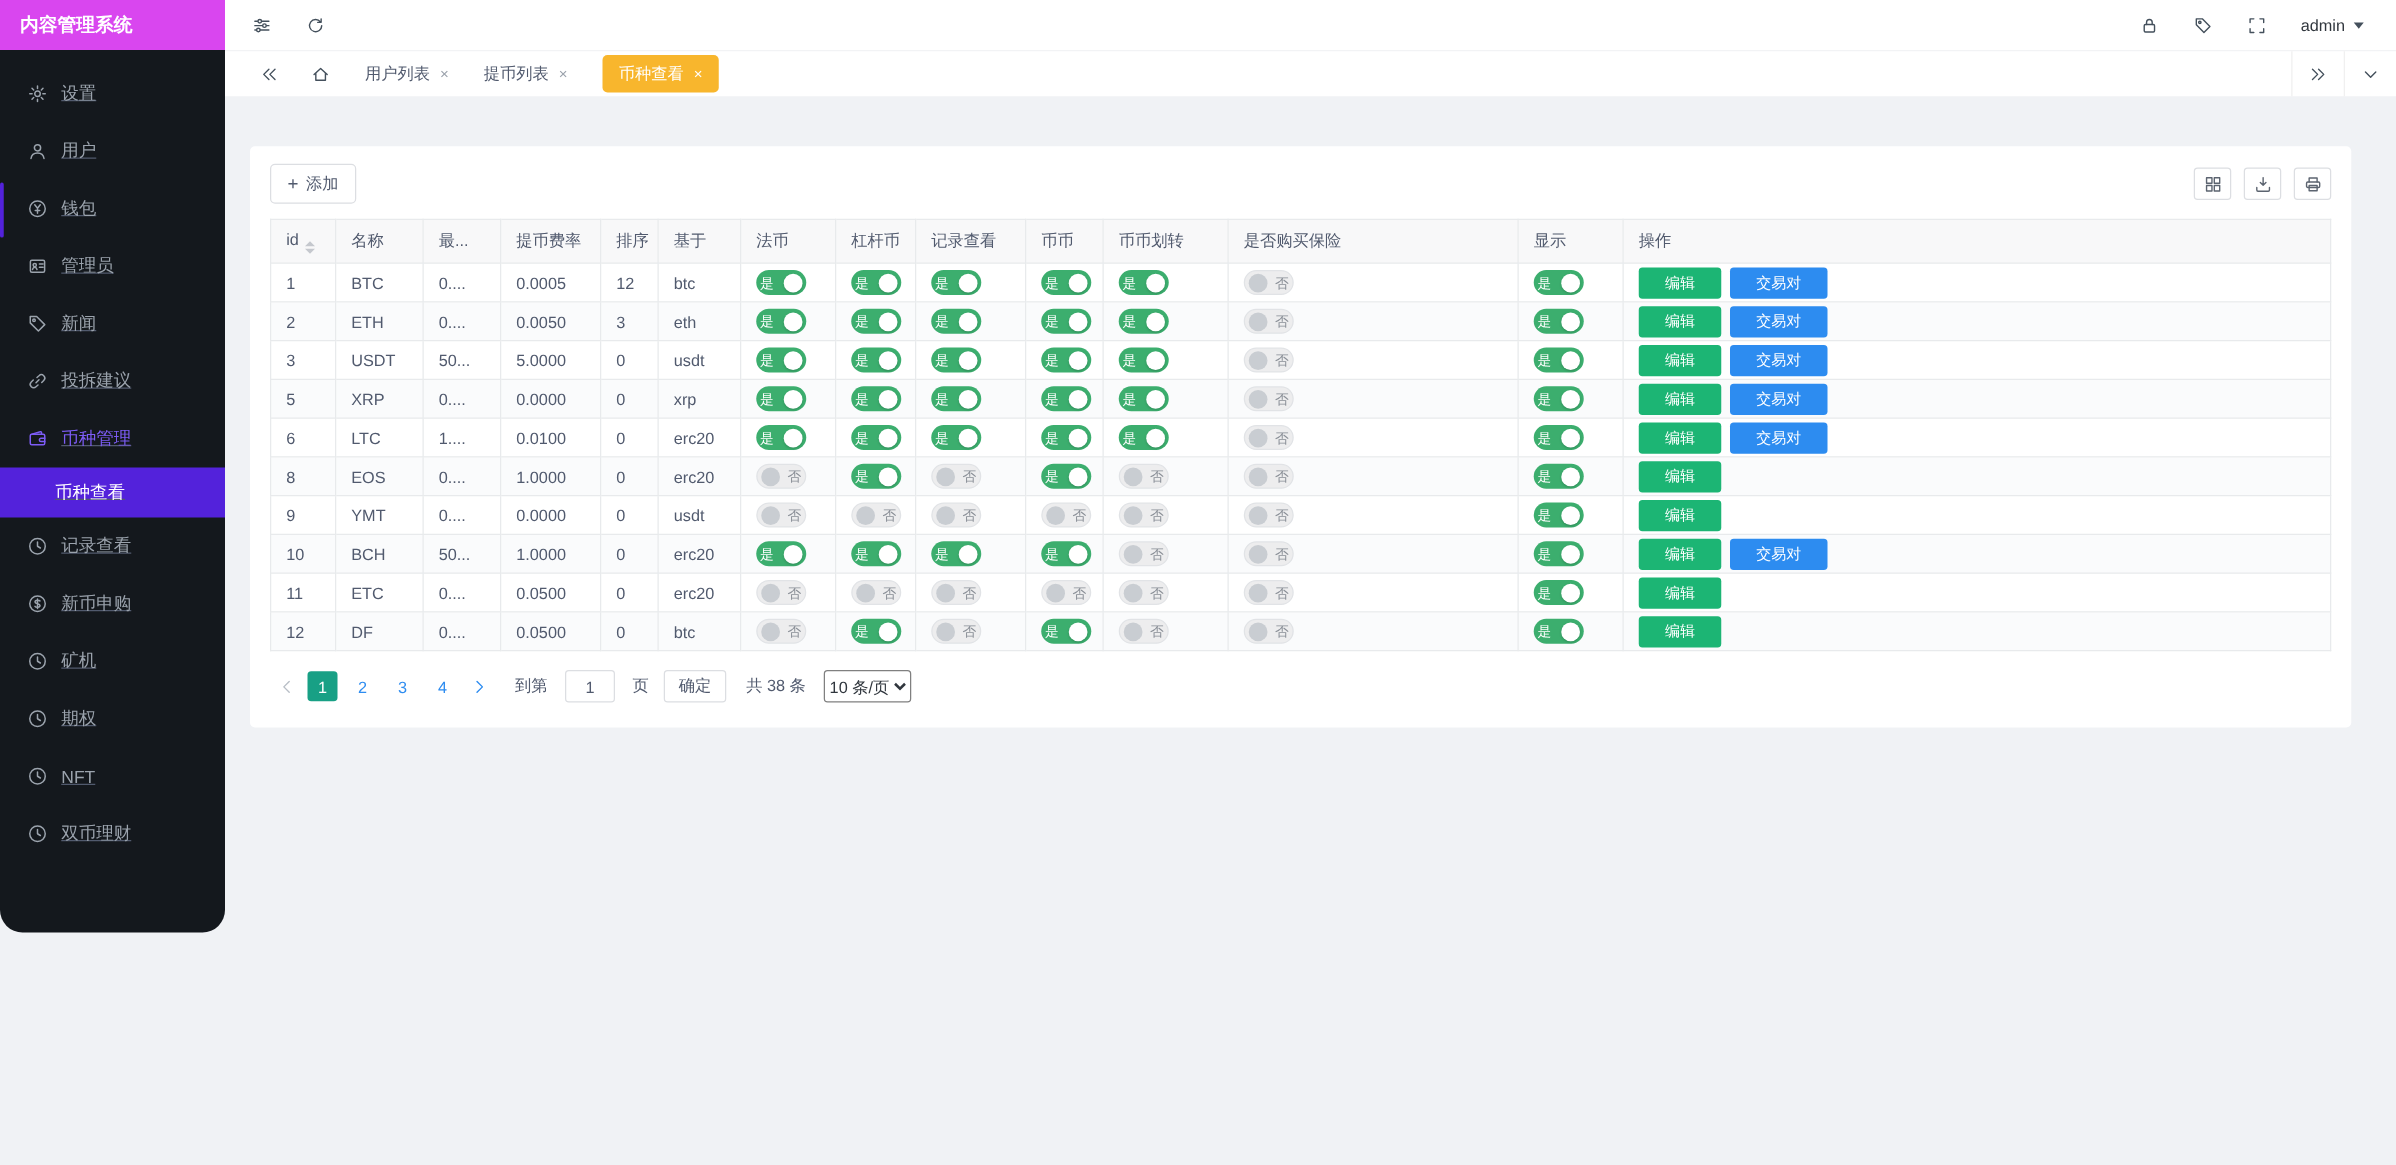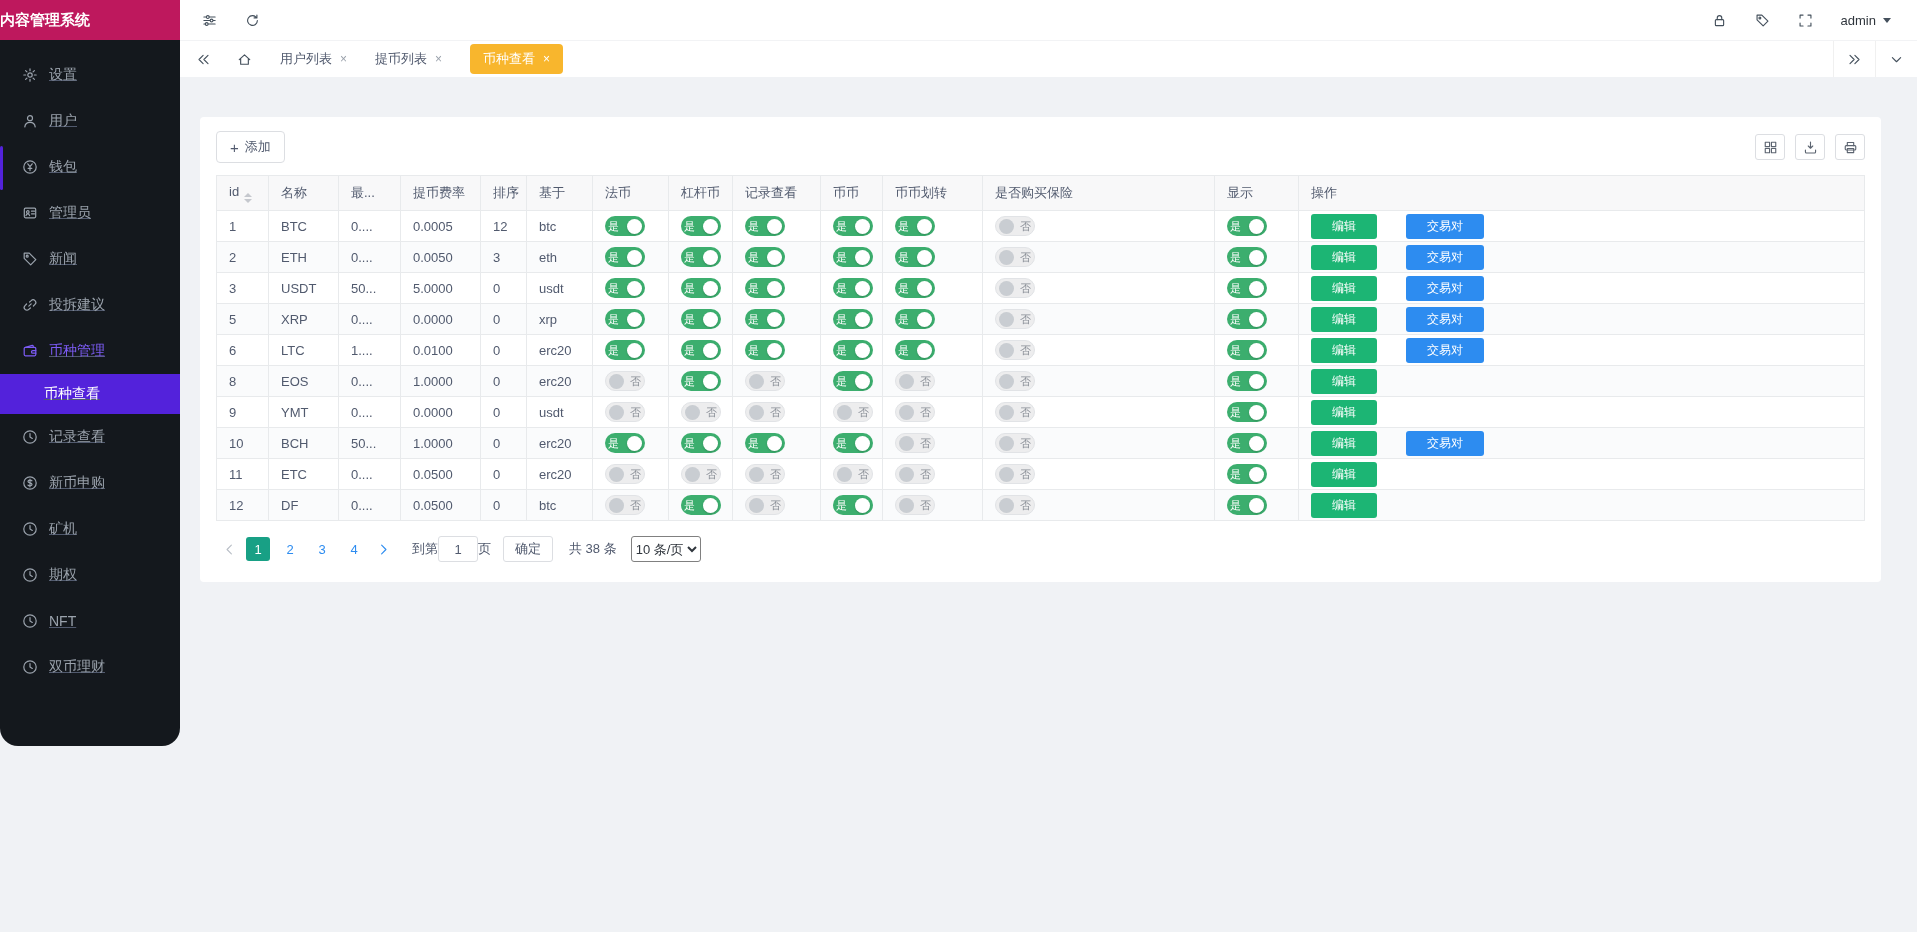--- a/index.html
+++ b/index.html
@@ -3,39 +3,39 @@
 <meta charset="utf-8">
 <style>
   * { box-sizing: border-box; }
   html,body { margin:0; padding:0; width:1917px; height:932px; overflow:hidden; }
   body { background:#f0f2f5; font-family:"Liberation Sans","DejaVu Sans",sans-serif; font-size:13px; color:#515a6e; }
 
   .app { display:flex; height:100%; }
 
   
   .left-col { width:180px; flex:none; display:flex; flex-direction:column; }
-  .logo { height:40px; background:#be185d; color:#fff; font-size:15px; font-weight:bold; display:flex; align-items:center; padding-left:0; flex:none;text-align:right; }
+  .logo { height:40px; background:#d946ef; color:#fff; font-size:15px; font-weight:bold; display:flex; align-items:center; padding-left:16px; flex:none;text-align:right; }
   .side-panel { position:relative; background:#14181d; border-radius:0 0 18px 18px; padding:12px 0 10px; height:706px;text-decoration:underline; }
   .scroll-thumb { position:absolute; left:0; top:106px; width:3px; height:44px; background:#5322db; border-radius:2px; }
   .side-item { height:46px; display:flex; align-items:center; gap:11px; padding-left:22px; color:#9ba3ad; font-size:14px; cursor:pointer; }
   .side-item .ic { display:flex; width:16px; justify-content:center; }
   .side-item.parent-active { color:#7d5cf6; }
   .side-sub { height:40px; display:flex; align-items:center; padding-left:44px; color:#c8ccd4; font-size:14px; cursor:pointer; }
   .side-sub.active { background:#5322db; color:#fff; }
 
   
   .right-col { flex:1; display:flex; flex-direction:column; min-width:0; }
 
   .topbar { height:40px; background:#fff; display:flex; align-items:center; justify-content:space-between; padding:0 26px 0 22px; flex:none; }
   .topbar-left, .topbar-right { display:flex; align-items:center; gap:28px; color:#44505c; }
   .icon-btn { display:flex; align-items:center; cursor:pointer; color:#44505c; }
   .admin { display:flex; align-items:center; gap:7px; font-size:13px; color:#30363d; cursor:pointer; }
   .caret { width:0; height:0; border-left:4px solid transparent; border-right:4px solid transparent; border-top:5px solid #44505c; }
 
-  .tabbar { height:37px; background:#fff; display:flex; align-items:center; border-top:1px solid #f2f3f5; padding-left:16px; flex:none; }
+  .tabbar { height:37px; background:#fff; display:flex; align-items:center; border-top:1px solid #f2f3f5; padding-left:28px; flex:none; }
   .tab { display:flex; align-items:center; gap:8px; margin-left:28px; color:#515a6e; cursor:pointer; font-size:13px; white-space:nowrap; }
   .tab .x { color:#9aa1ab; font-size:12px; cursor:pointer; }
   .tab.active { background:#f8b62d; color:#fff; border-radius:4px; padding:6px 13px; }
   .tab.active .x { color:#fff; }
   .tab-home { margin-left:26px; }
   .tabbar-right { margin-left:auto; display:flex; align-items:stretch; height:100%; }
   .tabbar-right .ctrl { width:42px; display:flex; align-items:center; justify-content:center; border-left:1px solid #f0f0f0; cursor:pointer; color:#44505c; }
 
   .content { flex:1; padding:40px 36px 0 20px; overflow:hidden; }
   .card { background:#fff; border-radius:4px; padding:14px 16px 20px; }
@@ -58,28 +58,28 @@
   .sort .down { border-top:4px solid #c5c8ce; }
 
   .switch { display:inline-flex; align-items:center; justify-content:space-between; width:40px; height:20px; border-radius:11px; padding:0 3px; font-size:11px; cursor:pointer; vertical-align:middle; }
   .switch.on { background:#3cae6e; color:#fff; }
   .switch.off { background:#ededee; border:1px solid #e1e3e6; color:#8a8f97; }
   .sw-knob { width:15px; height:15px; border-radius:50%; background:#fff; box-shadow:0 1px 2px rgba(0,0,0,.18); }
   .switch.off .sw-knob { background:#c9cdd2; box-shadow:none; }
 
   .btn-mini { border:none; color:#fff; border-radius:3px; padding:4px 21px; font-size:12px; cursor:pointer; margin-right:7px; }
   .btn-edit { background:#1cb574; }
-  .btn-pair { background:#2d8cf0;margin-left:22px; }
+  .btn-pair { background:#2d8cf0; }
 
   .pager { display:flex; align-items:center; margin-top:15px; font-size:13px; color:#515a6e; }
   .pg-btn { width:26px; height:26px; display:flex; align-items:center; justify-content:center; cursor:pointer; color:#b8bec6; }
   .pg-btn.next { color:#2d8cf0; }
   .pg-num { min-width:24px; height:24px; display:flex; align-items:center; justify-content:center; margin:0 4px; color:#2d8cf0; cursor:pointer; border-radius:3px; padding:0 4px; }
   .pg-num.active { background:#18a085; color:#fff; cursor:default; }
-  .jump { display:flex; align-items:center; gap:0; margin-left:16px; }
+  .jump { display:flex; align-items:center; gap:14px; margin-left:16px; }
   .jump input { width:40px; height:26px; border:1px solid #dcdee2; border-radius:3px; text-align:center; font-size:13px; color:#515a6e; }
   .btn-confirm { border:1px solid #dcdee2; background:#fff; border-radius:3px; height:26px; padding:0 11px; font-size:13px; color:#515a6e; cursor:pointer; margin-left:12px; }
   .total { margin-left:16px; }
   .pager select { height:26px; border:1px solid #808080; border-radius:3px; font-size:13px; color:#30363d; margin-left:14px; background:#fff; }
 
   .ic svg { display:block; }
 </style>
 </head>
 <body>
 

